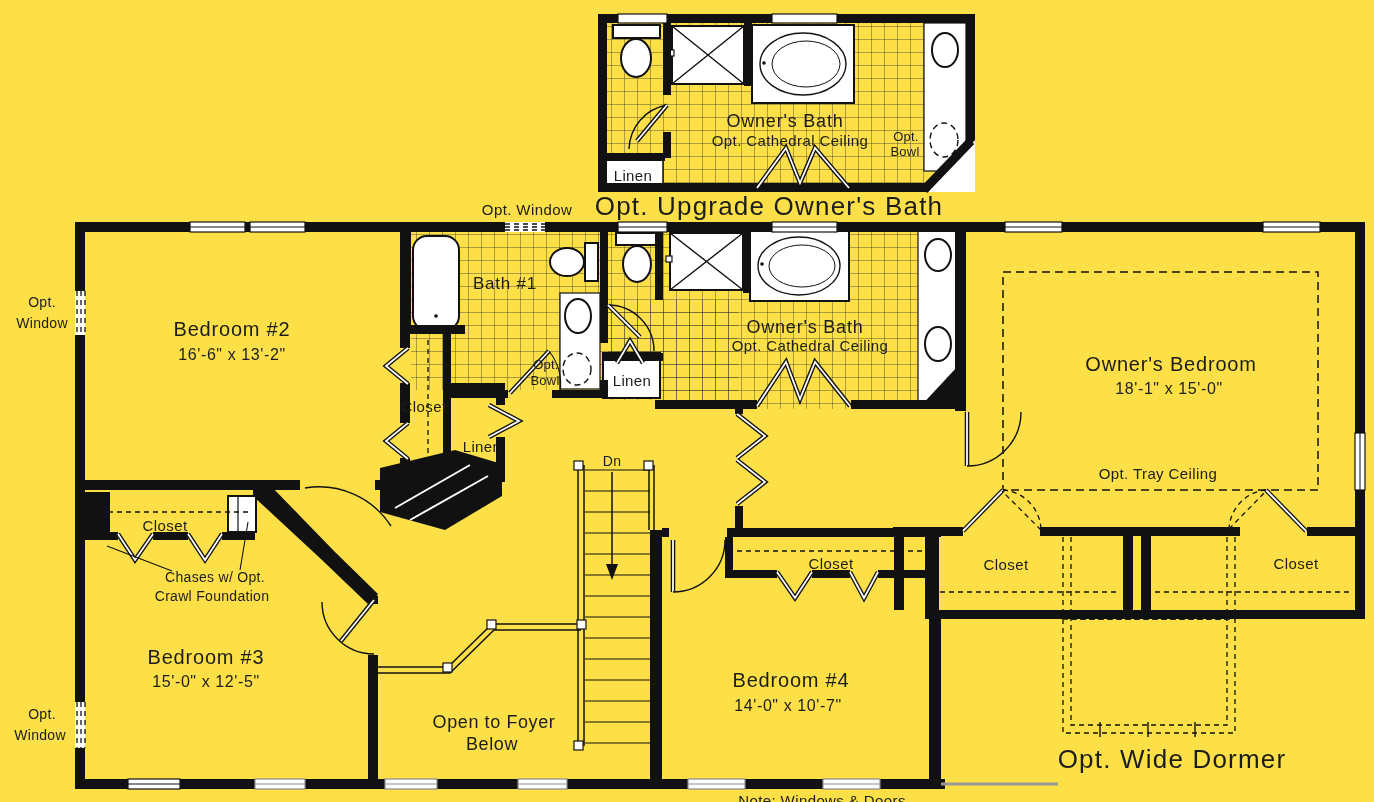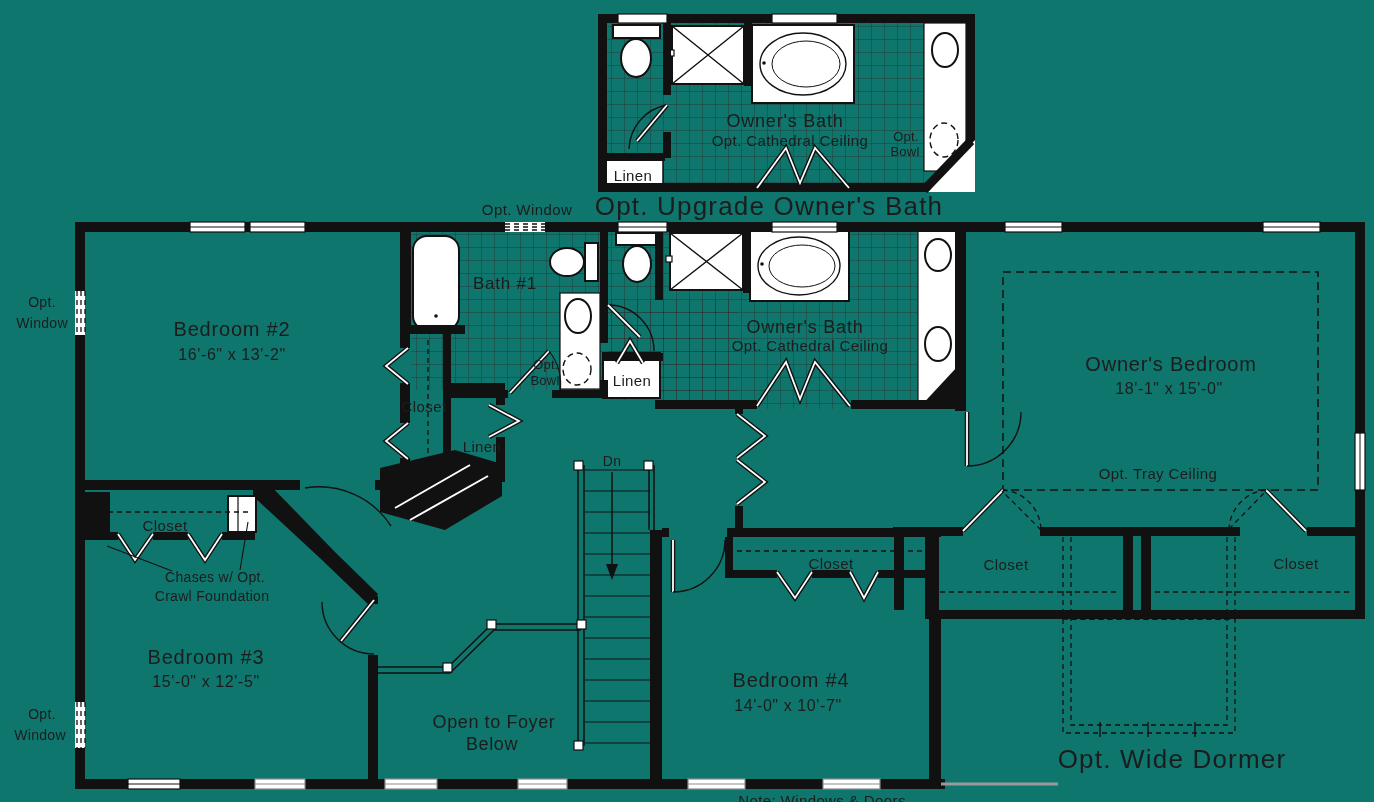--- a/index.html
+++ b/index.html
@@ -1,16 +1,16 @@
 <!DOCTYPE html>
 <html><head>
 <meta charset="utf-8">
 <style>
   html,body{margin:0;padding:0;background:#fff;}
-  .plan-wrap{width:1374px;height:802px;position:relative;background:#0f766e;overflow:hidden;}
+  .plan-wrap{width:1374px;height:802px;position:relative;background:#fde047;overflow:hidden;}
   svg{display:block;}
   text{font-family:"Liberation Sans", sans-serif;fill:#1c1c1c;}
   .room-name{font-size:20px;letter-spacing:0.8px;}
   .room-dims{font-size:16px;letter-spacing:0.6px;}
   .lbl{font-size:15px;letter-spacing:0.4px;}
   .lbl-sm{font-size:13px;letter-spacing:0.2px;}
   .lbl-md{font-size:14px;letter-spacing:0.3px;}
   .big-title{font-size:26px;letter-spacing:1.2px;}
   .foyer-lbl{font-size:18px;letter-spacing:0.6px;}
   .wall{fill:#111;}

